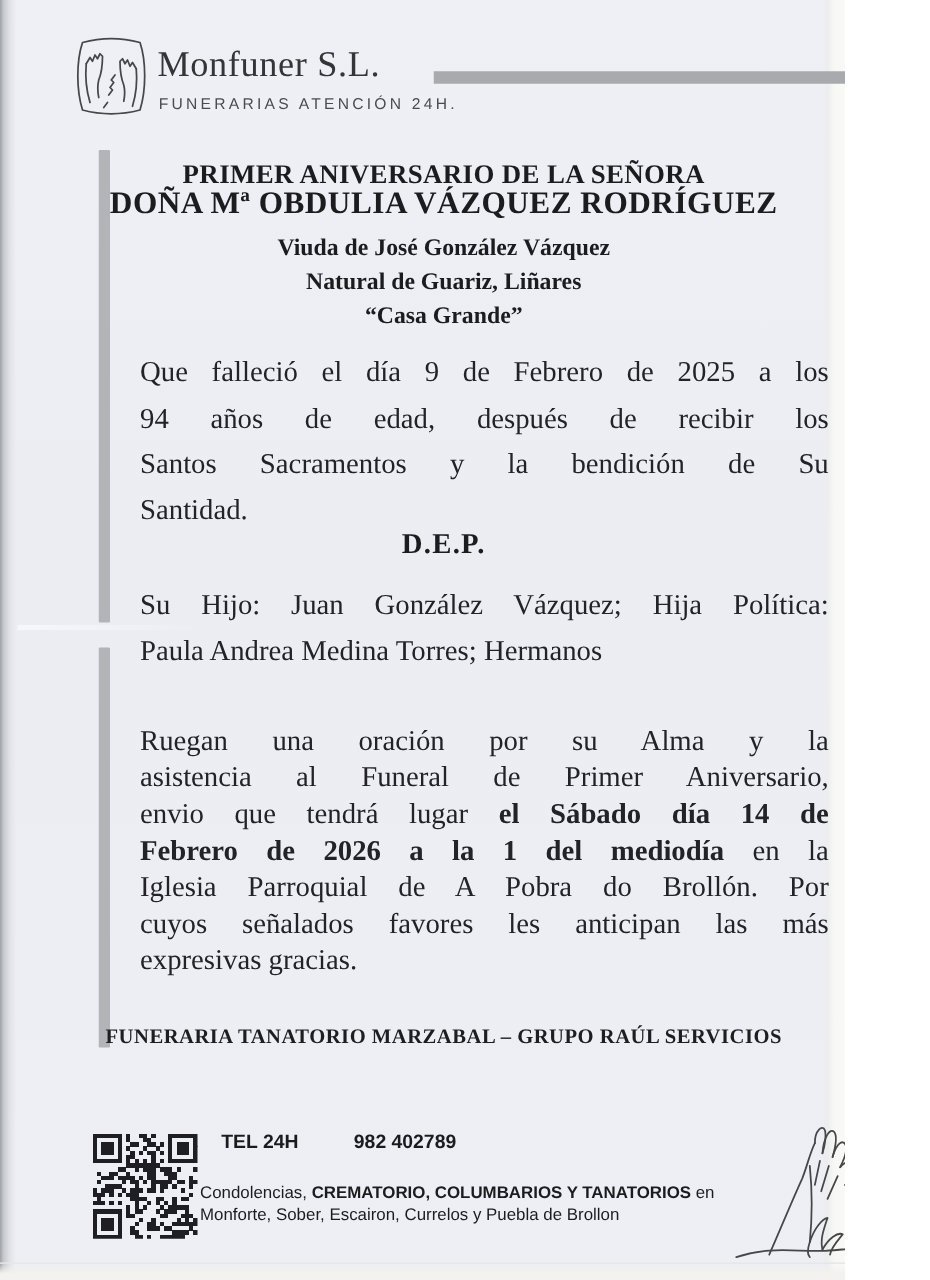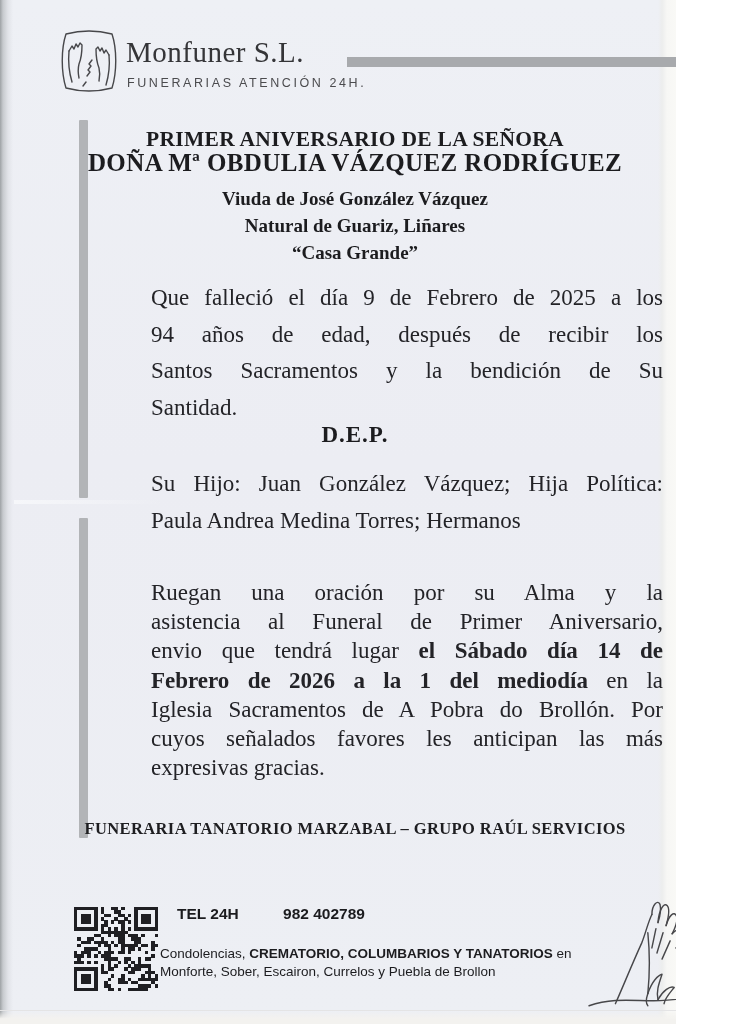--- a/index.html
+++ b/index.html
@@ -28,21 +28,21 @@
   
   .centered{position:absolute;left:40px;width:630px;text-align:center;color:#1c1c1f;}
   .title1{top:127px;font-size:21.5px;font-weight:bold;letter-spacing:.3px;}
   .title2{top:149px;font-size:25px;font-weight:bold;letter-spacing:.4px;}
   .subtitles{top:185px;font-size:19px;font-weight:bold;}
   .subtitles .line{line-height:27px;text-align:center;}
   .dep{top:422px;font-size:23px;font-weight:bold;letter-spacing:1px;}
   .organizer{top:819px;font-size:16.5px;font-weight:bold;letter-spacing:.4px;color:#1e1e21;}
   
   .para{position:absolute;left:112px;width:551px;color:#232327;}
-  .para .line{text-align:justify;text-align-last:justify;margin-left:39px;}
+  .para .line{text-align:justify;text-align-last:justify;}
   .para .line:last-child{text-align-last:left;}
   .p1{top:280px;font-size:23px;}
   .p1 .line,.p2 .line{line-height:36.6px;}
   .p2{top:466px;font-size:23px;}
   .p3{top:578px;font-size:23px;}
   .p3 .line{line-height:29.2px;}
   span.b{font-weight:bold;}
   span.u{text-decoration:underline;margin-right:7px;}
   
   .qr{position:absolute;left:74px;top:907px;width:84px;height:84px;}
@@ -101,21 +101,21 @@
     <div class="centered dep">D.E.P.</div>
     <div class="para p2">
         <div class="line"><span>Su Hijo: Juan González Vázquez; Hija Política:</span></div>
         <div class="line"><span>Paula Andrea Medina Torres; Hermanos</span></div>
       </div>
     <div class="para p3">
         <div class="line"><span>Ruegan una oración por su Alma y la</span></div>
         <div class="line"><span>asistencia al Funeral de Primer Aniversario,</span></div>
         <div class="line"><span>envio que tendrá lugar </span><span class="b">el Sábado día 14 de</span></div>
         <div class="line"><span class="b">Febrero de 2026 a la 1 del mediodía</span><span> en la</span></div>
-        <div class="line"><span>Iglesia Sacramentos de A Pobra do Brollón. Por</span></div>
+        <div class="line"><span>Iglesia Parroquial de A Pobra do Brollón. Por</span></div>
         <div class="line"><span>cuyos señalados favores les anticipan las más</span></div>
         <div class="line"><span>expresivas gracias.</span></div>
       </div>
 
     <div class="centered organizer">FUNERARIA TANATORIO MARZABAL – GRUPO RAÚL SERVICIOS</div>
   </main>
 
   <footer>
     <div class="qr" id="qr"><svg viewBox="0 0 25 25" width="84" height="84" fill="#1f1f23" shape-rendering="crispEdges">
           <rect x="0" y="0" width="1.04" height="1.04"></rect>

